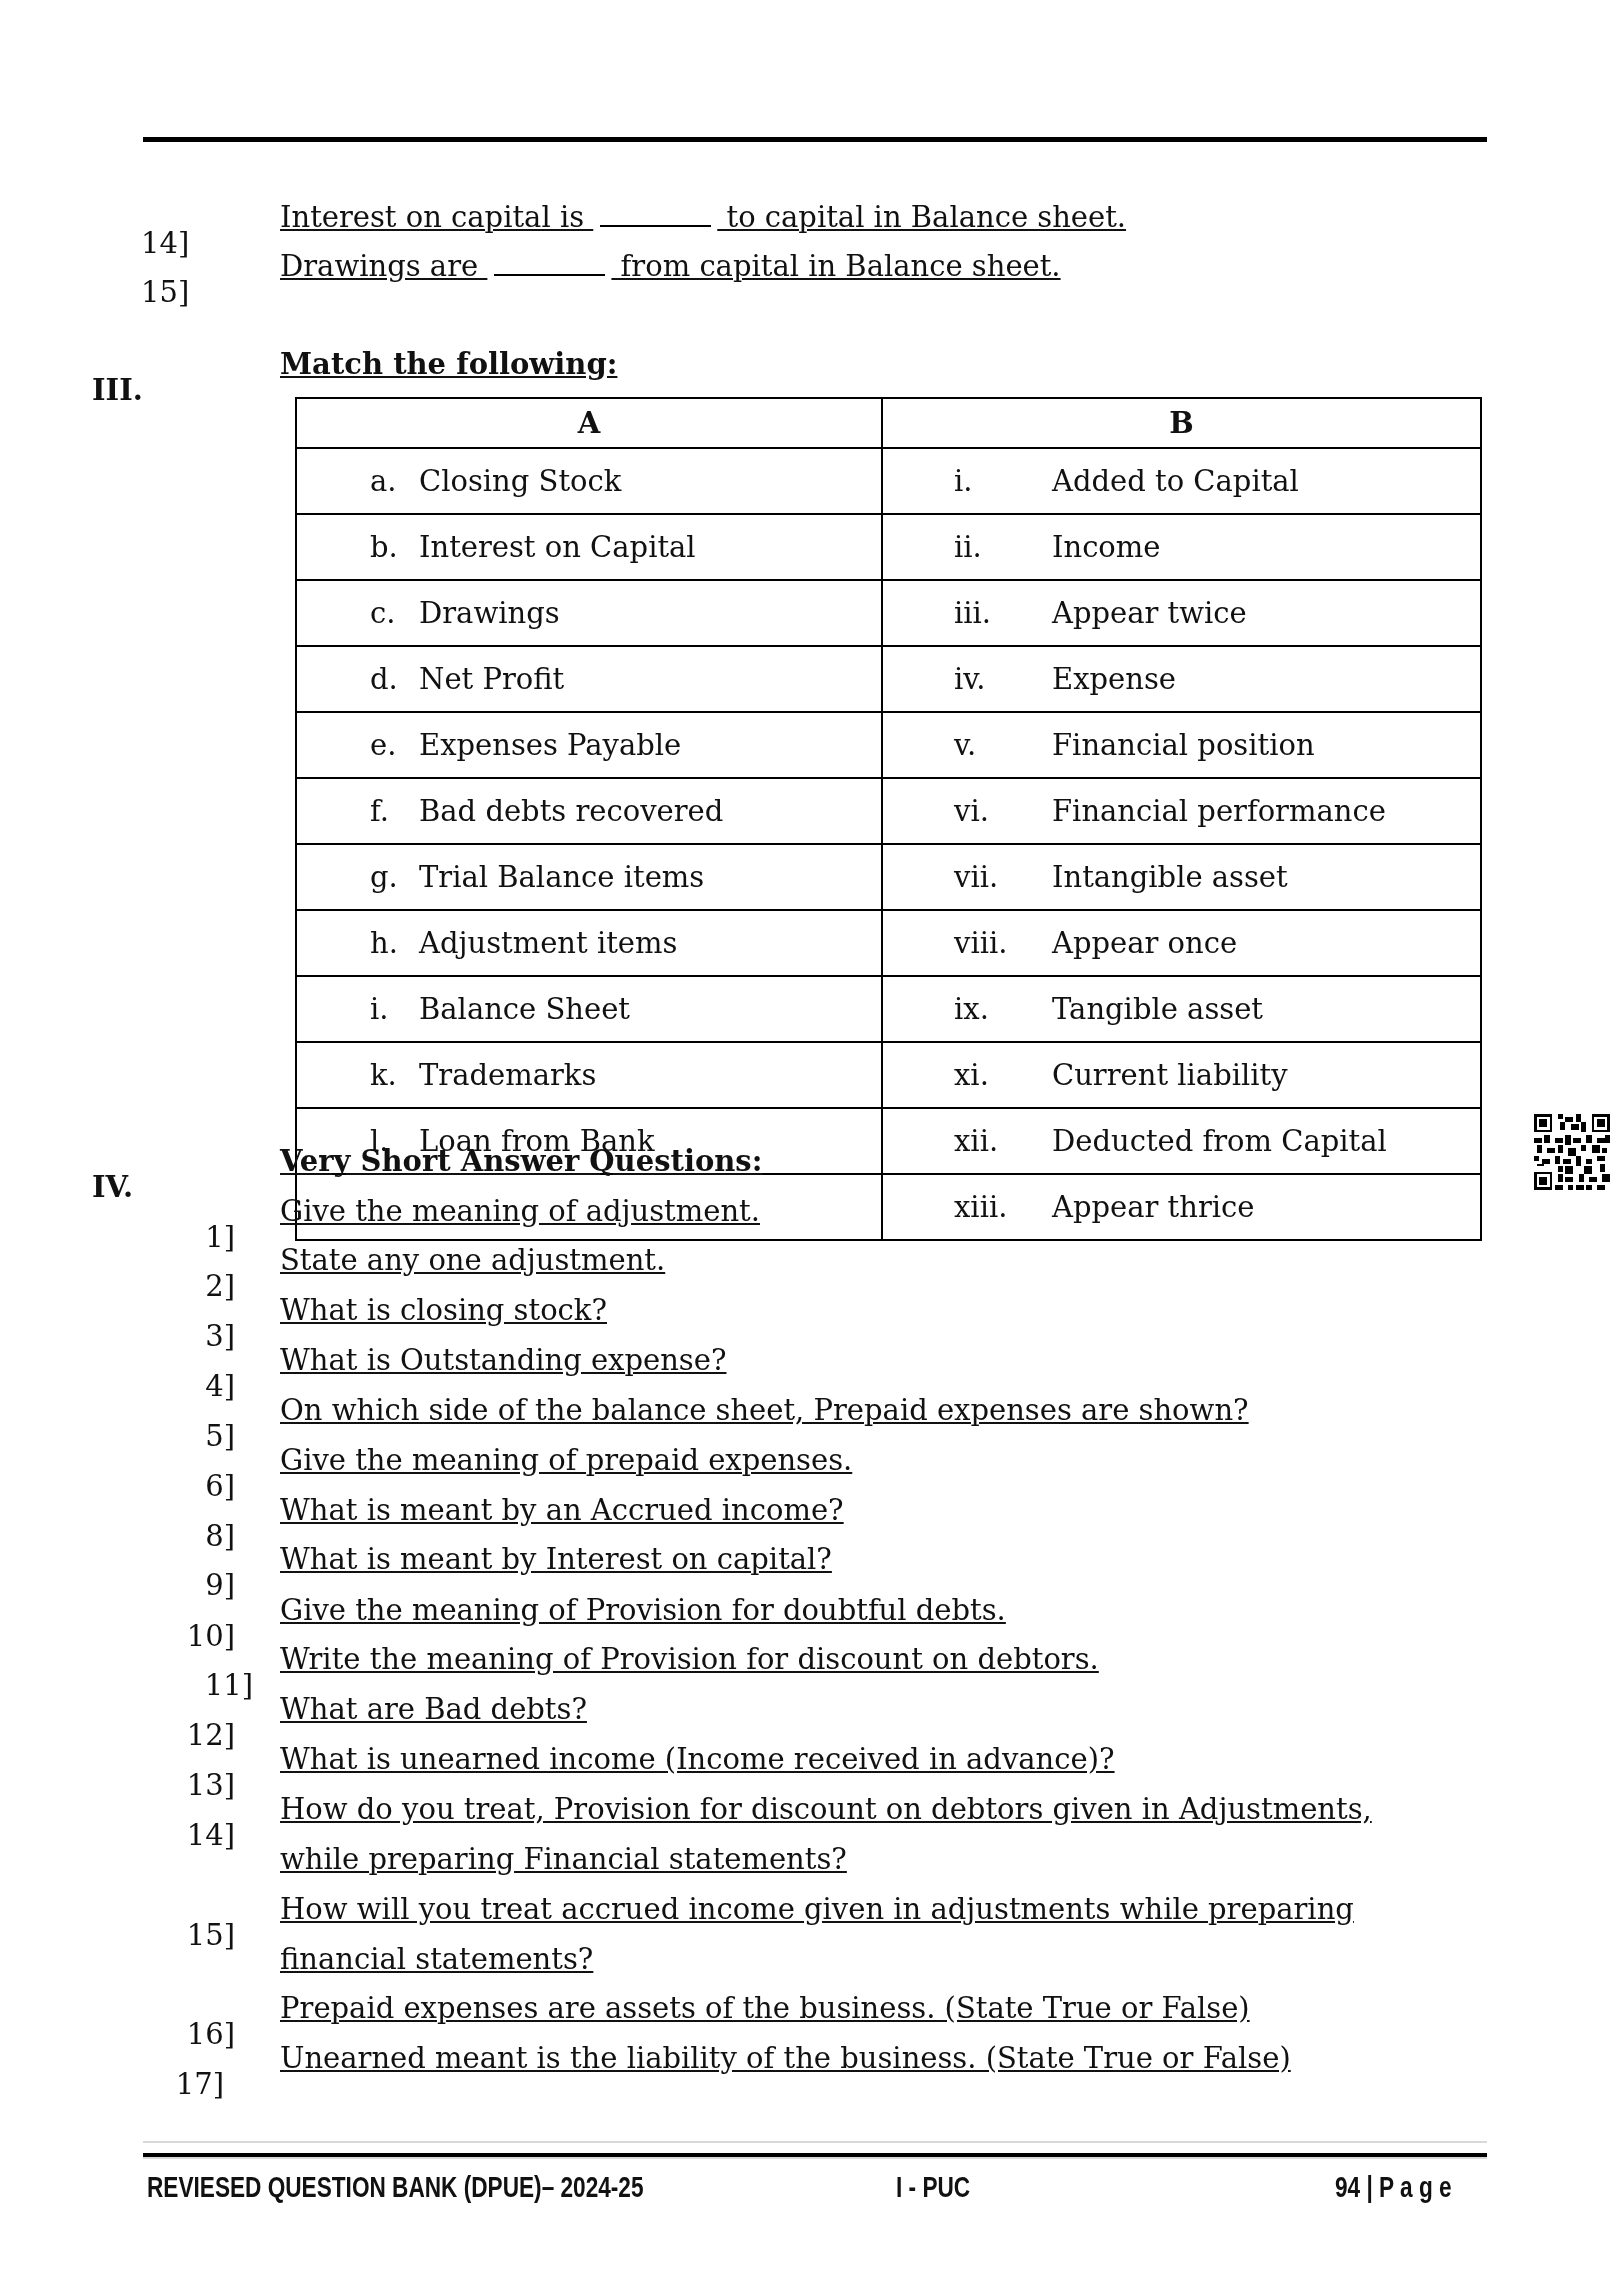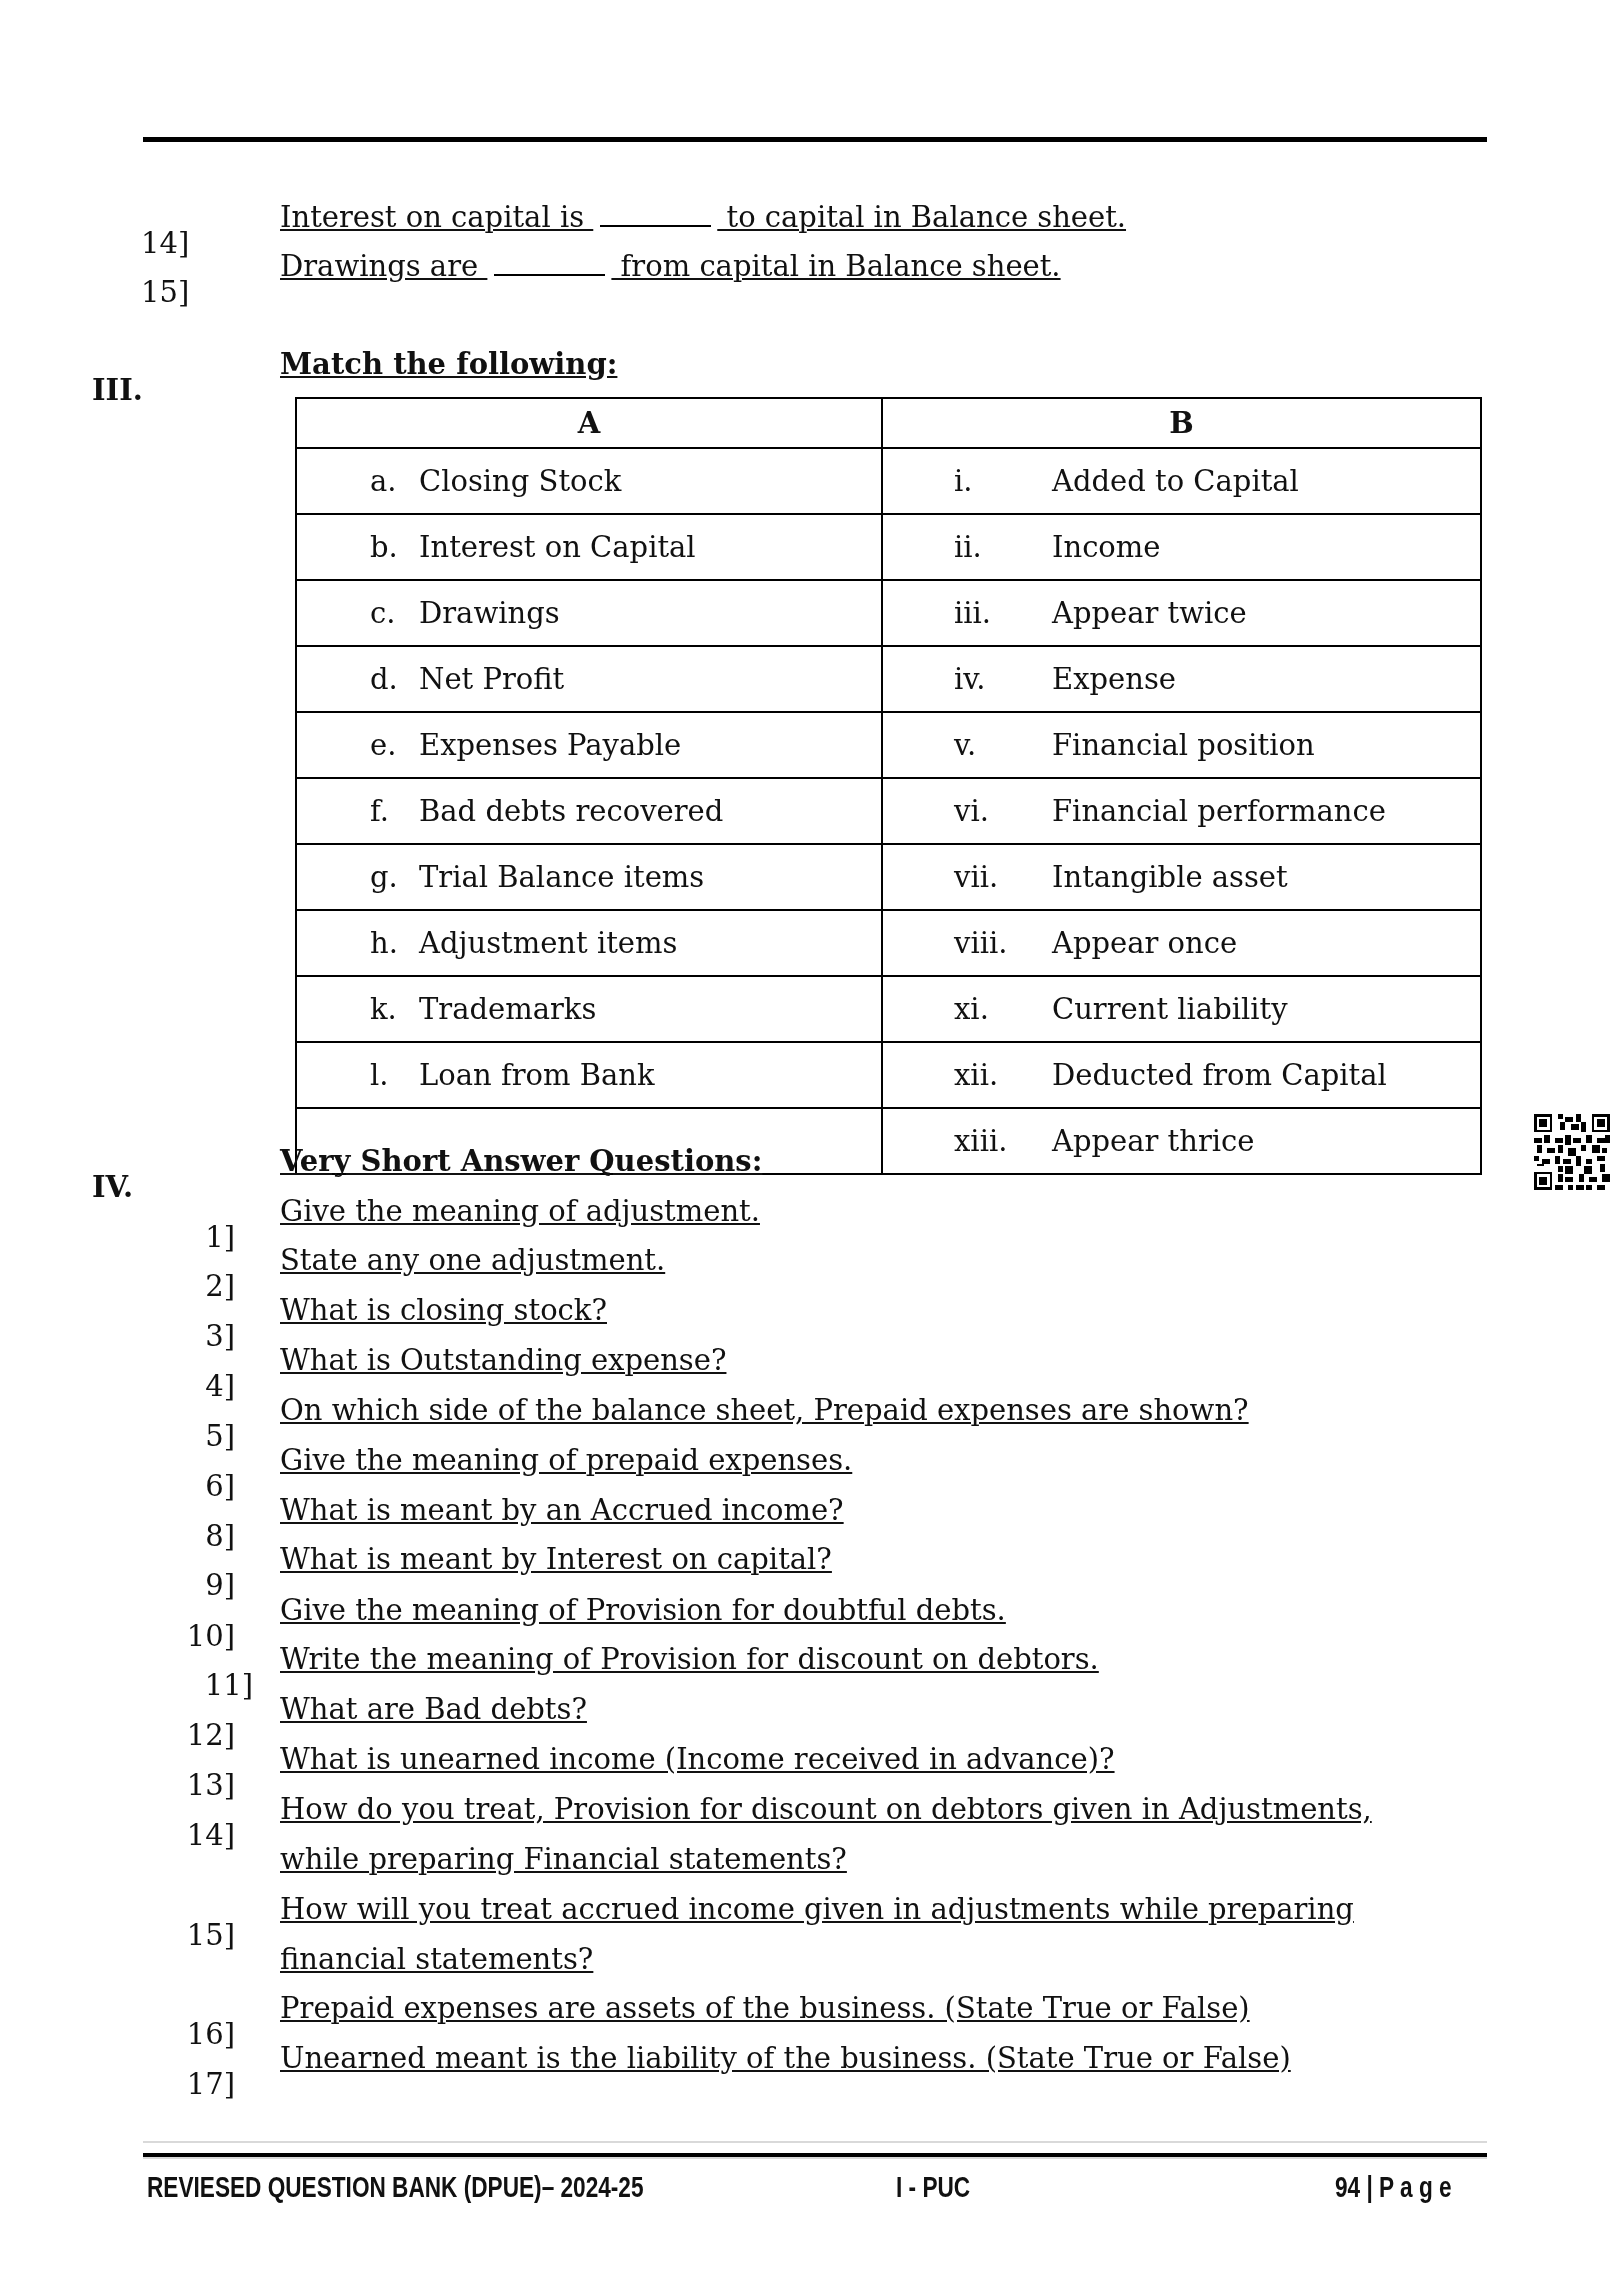--- a/index.html
+++ b/index.html
@@ -76,20 +76,24 @@
         <td class="colA"><span class="aletter">f.</span><span>Bad debts recovered</span></td>
         <td><span class="broman">vi.</span><span>Financial  performance</span></td>
       </tr>
       <tr>
         <td class="colA"><span class="aletter">g.</span><span>Trial Balance  items</span></td>
         <td><span class="broman">vii.</span><span>Intangible asset</span></td>
       </tr>
       <tr>
         <td class="colA"><span class="aletter">h.</span><span>Adjustment  items</span></td>
         <td><span class="broman">viii.</span><span>Appear once</span></td>
+      </tr>
+      <tr>
+        <td class="colA"><span class="aletter">i.</span><span>Balance  Sheet</span></td>
+        <td><span class="broman">ix.</span><span>Tangible  asset</span></td>
       </tr>
       <tr>
         <td class="colA"><span class="aletter">k.</span><span>Trademarks</span></td>
         <td><span class="broman">xi.</span><span>Current liability</span></td>
       </tr>
       <tr>
         <td class="colA"><span class="aletter">l.</span><span>Loan from Bank</span></td>
         <td><span class="broman">xii.</span><span>Deducted from  Capital</span></td>
       </tr>
       <tr>
@@ -222,21 +226,21 @@
       <span class="txt">How will you treat accrued income given in adjustments while preparing</span>
     </div>
     <div class="line" style="top: 1940px;">
       <span class="txt">financial statements?</span>
     </div>
     <div class="line" style="top: 1989px;">
       <span class="num" style="left:143px;width:92px;">16]</span>
       <span class="txt">Prepaid expenses are assets of the business. (State True or False)</span>
     </div>
     <div class="line" style="top: 2039px;">
-      <span class="num" style="left:143px;width:92px;">17]</span>
+      <span class="num" style="left:132px;width:92px;">17]</span>
       <span class="txt">Unearned meant is the liability of the business. (State True or False)</span>
     </div>
   </div>
 
 <div class="rule-bot-light"></div>
 <div class="rule-bot"></div>
 <div class="rule-bot-light2"></div>
 <div class="footer" style="left:147px;">REVIESED QUESTION BANK (DPUE)– 2024-25</div>
 <div class="footer" style="left:896px;">I - PUC</div>
 <div class="footer" style="left:1335px;">94 | P a g e</div>

